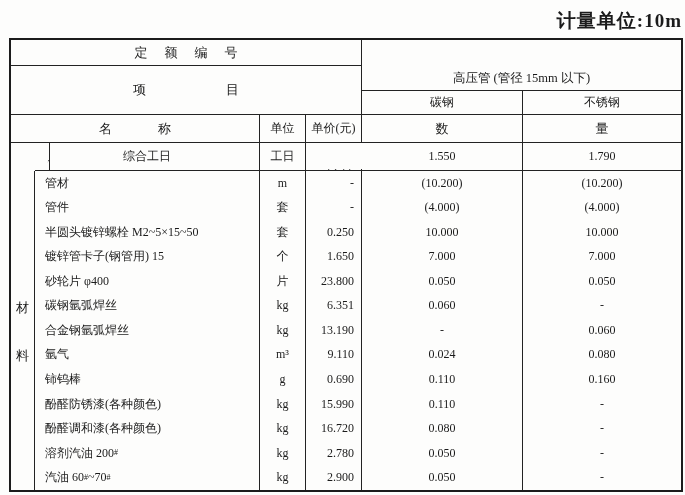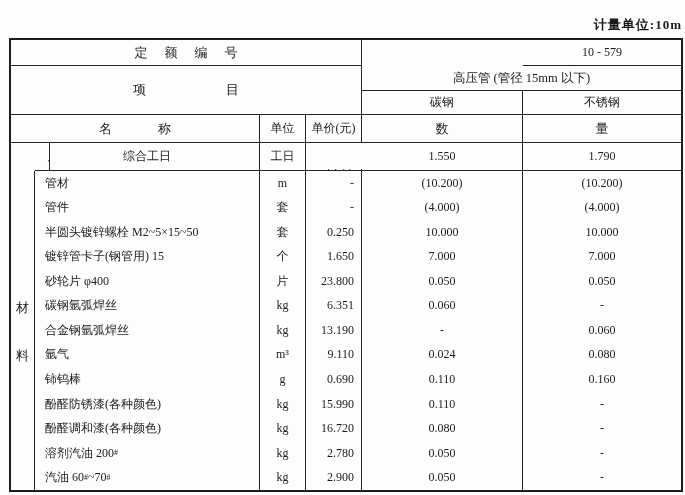--- a/index.html
+++ b/index.html
@@ -3,22 +3,22 @@
 <meta charset="utf-8">
 <style>
   html,body { margin:0; padding:0; }
   body {
     width:685px; height:495px; position:relative;
     background:#fdfdfc; color:#1b1b1b;
     font-family:"Liberation Serif","DejaVu Serif",serif;
     font-size:12px; overflow:hidden;
   }
   .unit-note {
-    position:absolute; top:16px; right:3px;
-    font-size:13px; font-weight:600; letter-spacing:1px;
+    position:absolute; top:8px; right:3px;
+    font-size:19px; font-weight:600; letter-spacing:1px;
   }
   .tbl {
     position:absolute; left:9px; top:38px; width:674px; height:454px;
     box-sizing:border-box; border:2px solid #1c1c1c;
     display:grid;
     grid-template-columns:24px 225px 46px 56px 161px 1fr;
     grid-template-rows:26px 25px 24px 28px 28px 1fr;
   }
   .c {
     box-sizing:border-box;
@@ -73,21 +73,20 @@
 </head>
 <body>
 
 <div class="unit-note">计量单位:10m</div>
 
 <div class="tbl">
 
   <div class="c quota-label">
       <span>定额编号</span>
     </div>
-  <div class="c code2 no-r">10 - 579</div>
 
   <div class="c item-label">
       <span>项目</span>
     </div>
   <div class="c item-value no-r">高压管 (管径 15mm 以下)</div>
   <div class="c sub1">碳钢</div>
   <div class="c sub2 no-r">不锈钢</div>
 
   <div class="c name-label">
       <span>名称</span>

